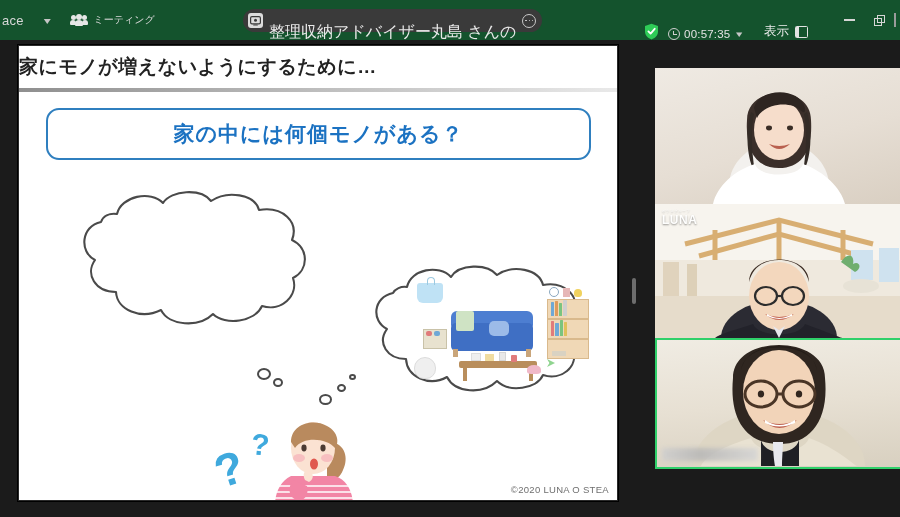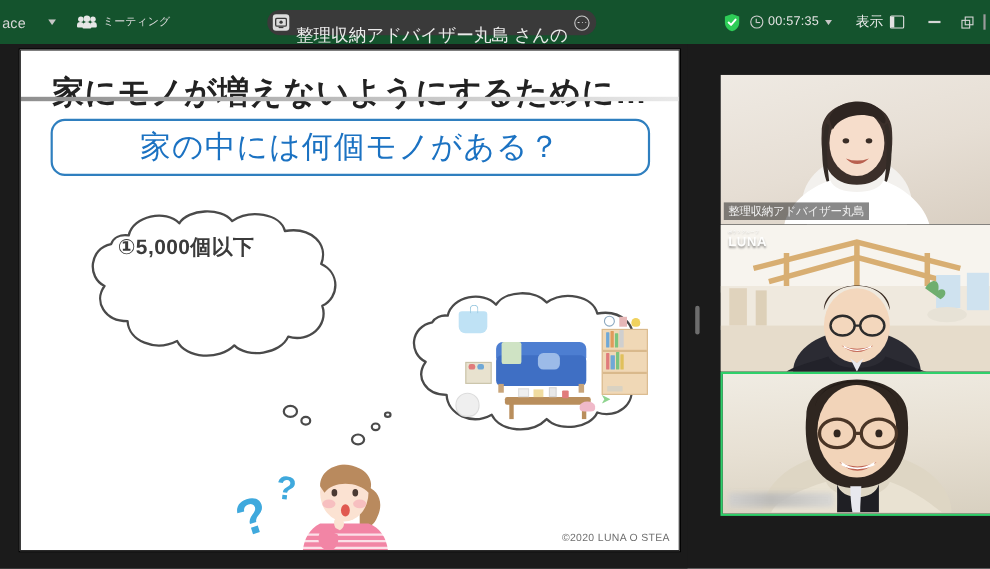--- a/index.html
+++ b/index.html
@@ -47,35 +47,35 @@
   .share-ico svg{ display:block; }
   .share-txt{ color:#eaeaea; font-size:16px; white-space:nowrap;margin-top:24px; }
   .more-dots{
     width:14px;height:14px; border:1.2px solid #c9c9c9; border-radius:50%;
     display:flex;align-items:center;justify-content:center; gap:1.5px;
   }
   .more-dots b{ width:1.7px;height:1.7px;background:#d5d5d5;border-radius:50%; display:block;}
 
   .tb-right{
     position:absolute; right:0; top:0; height:40px;
-    display:flex; align-items:center;
+    display:flex; align-items:flex-end;
   }
   .shield{
     width:15px;height:17px; margin-right:9px; position:relative;
   }
   .shield svg{display:block;}
   .timer-grp{ display:flex; align-items:center; gap:4px; margin-right:22px;}
   .clock-ico{
     width:12px;height:12px;border:1.3px solid #cfcfcf;border-radius:50%;position:relative;
   }
   .clock-ico::before{content:"";position:absolute;left:4px;top:2px;width:1.2px;height:4px;background:#cfcfcf;}
   .clock-ico::after{content:"";position:absolute;left:4.5px;top:5px;width:3px;height:1.2px;background:#cfcfcf;}
   .timer-txt{ color:#e3e3e3; font-size:11.5px; letter-spacing:.2px;}
   .chev2{ color:#c6c6c6; font-size:9px; transform:scaleX(1.4); margin-left:3px;}
-  .view-grp{ display:flex; align-items:center; gap:6px; margin-right:12px;}
+  .view-grp{ display:flex; align-items:center; gap:6px; margin-right:26px;}
   .view-txt{ color:#ededed; font-size:12.5px;}
   .view-ico{ width:13px;height:12px; border:1.4px solid #e2e2e2; border-radius:1.5px; display:flex;}
   .view-ico span{ display:block; }
   .view-ico span.a{ width:5px; background:#e2e2e2; }
   .view-ico span.b{ width:100%; background:transparent; }
   .win-btn{ width:30px;height:40px;display:flex;align-items:center;justify-content:center;}
   .min-gl{ width:11px;height:1.6px;background:#d6d6d6;display:block;}
   .rest-gl{ width:11px;height:11px;position:relative;}
   .rest-gl i{ position:absolute;border:1.5px solid #d6d6d6;}
   .rest-gl i.f{ width:8px;height:8px; left:0; top:3px; }
@@ -88,34 +88,34 @@
     position:absolute; left:0; top:40px; width:625px; height:477px;
     background:#1b1b1b;
   }
   .slide{
     position:absolute; left:18px; top:5px; width:600px; height:456px;
     background:#ffffff; border:1px solid #2a2a2a;
     box-shadow:0 0 0 1px #000;
     overflow:hidden;
   }
   .slide-title{
-    position:absolute; left:0; top:19px; width:100%;
-    text-align:center; color:#222; font-size:29px; font-weight:bold;
+    position:absolute; left:0; top:8px; width:100%;
+    text-align:left; color:#222; font-size:19px; font-weight:bold;
     letter-spacing:.5px;
   }
   .title-rule{
     position:absolute; left:0; top:42px; width:100%; height:4px;
     background:linear-gradient(to right,#8f8f8f 0%,#b9b9b9 45%,#e9e9e9 100%);
   }
   .qbox{
     position:absolute; left:27px; top:62px; width:545px; height:52px;
     border:2.2px solid #2f7fbf; border-radius:13px; background:#fff;
     display:flex; align-items:center; justify-content:center;
   }
-  .qbox-txt{ color:#1b72c2; font-size:28px; font-weight:normal; letter-spacing:1px;}
+  .qbox-txt{ color:#1b72c2; font-size:21px; font-weight:bold; letter-spacing:1px;}
 
   
   .cloud-left{ position:absolute; left:40px; top:142px; width:290px; height:150px;}
   .opts{
     position:absolute; left:48px; top:25px; color:#3b3b3b;
     font-size:19px; font-weight:bold; line-height:1.42; letter-spacing:.4px;
   }
   
   .cloud-right{ position:absolute; left:340px; top:215px; width:250px; height:135px;}
 
@@ -260,21 +260,20 @@
 
     <div class="cloud-left">
       <svg width="290" height="150" viewBox="0 0 290 150">
         <path d="M58 26 C62 8 92 2 104 15 C112 2 142 0 152 13 C168 2 196 6 200 22
                  C224 18 240 34 233 52 C250 60 250 82 234 90 C240 108 222 124 203 118
                  C196 134 166 138 154 126 C140 140 110 138 102 122
                  C82 132 58 122 57 104 C36 104 26 86 36 72 C20 64 22 38 42 34
                  C44 28 50 25 58 26 Z" fill="#ffffff" stroke="#4a4a4a" stroke-width="2.1" stroke-linejoin="round"></path>
       </svg>
       <div class="opts">
-        <div>①5,000個以下</div>
       </div>
     </div>
 
     <div class="cloud-right">
       <svg width="250" height="135" viewBox="0 0 250 135" style="position:absolute;inset:0;">
         <path d="M48 26 C52 8 80 3 92 16 C100 3 128 2 138 14 C154 3 180 8 184 24
                  C206 20 222 36 214 52 C230 60 230 80 214 88 C220 106 202 120 184 114
                  C178 128 150 132 138 120 C124 134 96 132 88 116
                  C70 126 48 116 47 98 C28 98 18 82 28 68 C12 60 14 36 34 32
                  C36 28 42 25 48 26 Z" fill="#ffffff" stroke="#4a4a4a" stroke-width="2.1" stroke-linejoin="round"></path>
@@ -363,21 +362,20 @@
       <path d="M92 52 C92 16 156 16 156 52 C158 84 146 100 124 100 C102 100 90 84 92 52 Z" fill="#3b2f2a"></path>
       <ellipse cx="124" cy="62" rx="25" ry="30" fill="#f6ddcb"></ellipse>
       <path d="M99 40 C104 20 144 18 150 40 C150 50 146 40 138 38 C126 34 108 38 102 50 Z" fill="#2e2521"></path>
       <path d="M96 44 C90 64 92 92 100 104 C96 80 96 60 99 46 Z" fill="#332b26"></path>
       <path d="M152 44 C158 64 156 92 148 104 C152 80 152 60 149 46 Z" fill="#332b26"></path>
       <ellipse cx="114" cy="60" rx="3" ry="2.4" fill="#3a2d26"></ellipse>
       <ellipse cx="135" cy="60" rx="3" ry="2.4" fill="#3a2d26"></ellipse>
       <path d="M114 76 Q124 86 135 76 Q124 80 114 76 Z" fill="#b9604f"></path>
       <path d="M100 96 C104 110 144 110 148 96 C170 104 186 120 190 136 L58 136 C62 118 80 102 100 96 Z" fill="#ffffff"></path>
     </svg>
-    <span class="name-bar">整理収納アドバイザー丸島</span>
   </div>
 
   <div class="tile t2">
     <span class="bg" style="background:linear-gradient(180deg,#f4f1ea 0%,#efe7da 60%,#e2d6c3 100%);"></span>
     <svg width="248" height="134" viewBox="0 0 248 134" style="position:absolute;inset:0;">
       <rect x="0" y="0" width="248" height="62" fill="#f7f4ee"></rect>
       <g stroke="#d8ae72" stroke-width="5" fill="none">
         <path d="M30 40 L124 16 L218 40"></path>
         <path d="M44 52 L124 30 L206 52"></path>
         <path d="M124 16 L124 56"></path>

